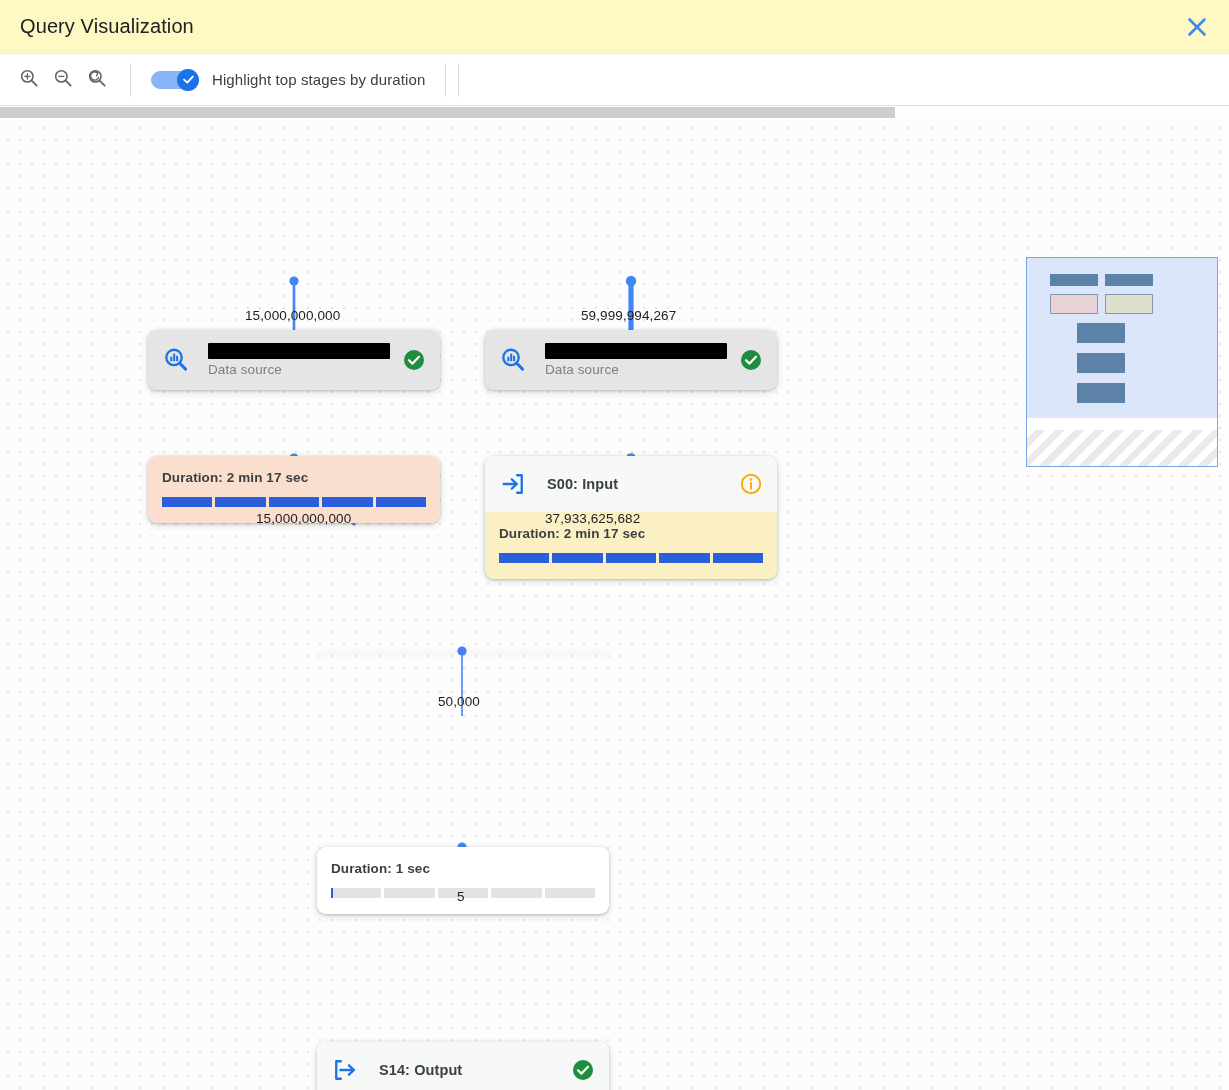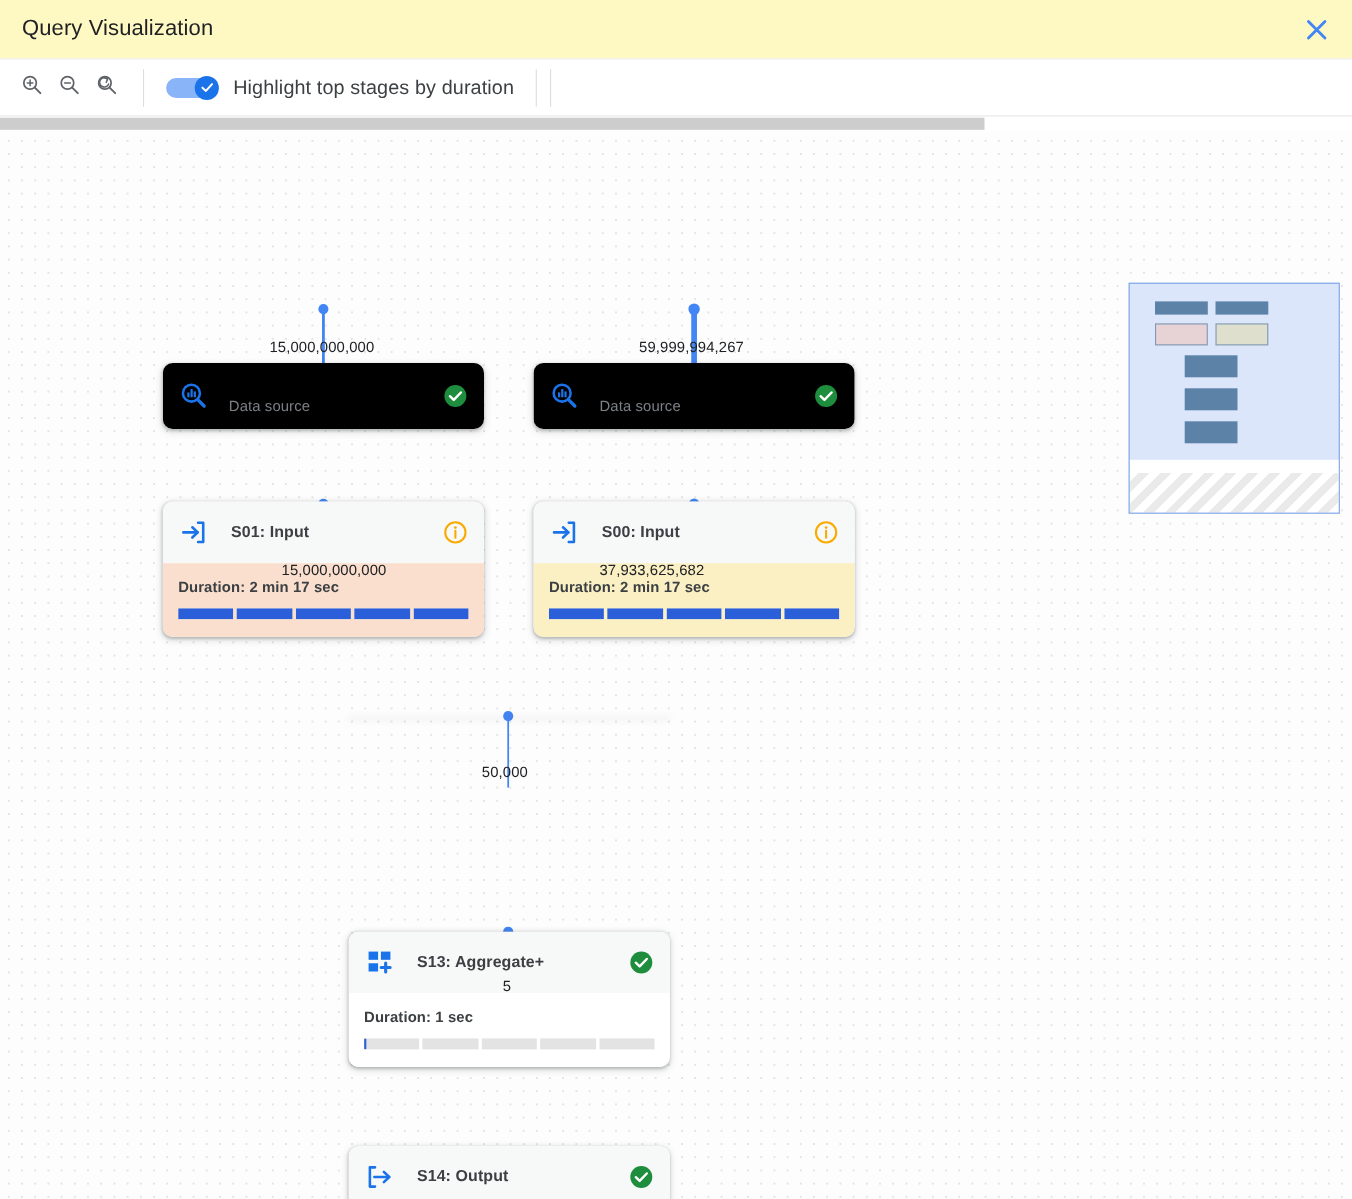--- a/index.html
+++ b/index.html
@@ -61,21 +61,21 @@
     margin: 0 6px;
     flex: 0 0 auto;
   }
   .toggle-item {
     display: flex; align-items: center;
     padding: 0 14px;
     height: 100%;
     cursor: pointer;
   }
   .toggle-label {
-    font-size: 18px;
+    font-size: 15px;
     color: #3c4043;
     margin-left: 13px;
     white-space: nowrap;
     letter-spacing: .1px;
   }
   
   .switch { position: relative; width: 48px; height: 22px; flex: 0 0 auto; }
   .switch .track {
     position: absolute; left: 0; top: 2px;
     width: 44px; height: 18px; border-radius: 9px;
@@ -126,21 +126,21 @@
     box-shadow: 0 1px 3px rgba(60,64,67,.30), 0 2px 7px 1px rgba(60,64,67,.12);
     overflow: hidden;
     cursor: pointer;
   }
   .node-head {
     display: flex; align-items: center;
     height: 56px;
     padding: 0 14px;
     background: #f7f8f8;
   }
-  .node.ds .node-head { height: 60px; background: #000000; }
+  .node.ds .node-head { height: 60px; background: #e5e5e5; }
   .node-icon { width: 30px; flex: 0 0 auto; display:flex; align-items:center; }
   .node-title {
     font-size: 14.5px; font-weight: bold; color: #3c4043;
     margin-left: 18px; flex: 1 1 auto;
     letter-spacing: .1px;
   }
   .node-status { flex: 0 0 auto; display: flex; align-items: center; }
 
   .ds-text { margin-left: 16px; flex: 1 1 auto; }
   .ds-redacted {
@@ -369,37 +369,20 @@
       <span class="node-status">
         <svg width="24" height="24" viewBox="0 0 24 24">
           <circle cx="12" cy="12" r="10" fill="#1e8e3e"></circle>
           <path d="M7 12.2 L10.5 15.6 L17 8.8" fill="none" stroke="#fff" stroke-width="2.2" stroke-linecap="round" stroke-linejoin="round"></path>
         </svg>
       </span>
     </div>
   </div>
 
   <div class="node" style="left:148px; top:337px; width:292px;">
-    <div class="node-head">
-      <span class="node-icon">
-        <svg width="28" height="28" viewBox="0 0 24 24">
-          <path d="M15.5 4.5 H19.5 V19.5 H15.5" fill="none" stroke="#1a73e8" stroke-width="2" stroke-linecap="round" stroke-linejoin="round"></path>
-          <path d="M4 12 H15" stroke="#1a73e8" stroke-width="2" stroke-linecap="round"></path>
-          <path d="M11 8 L15.2 12 L11 16" fill="none" stroke="#1a73e8" stroke-width="2" stroke-linecap="round" stroke-linejoin="round"></path>
-        </svg>
-      </span>
-      <span class="node-title">S01: Input</span>
-      <span class="node-status">
-        <svg width="24" height="24" viewBox="0 0 24 24">
-          <circle cx="12" cy="12" r="9.2" fill="none" stroke="#f9ab00" stroke-width="1.9"></circle>
-          <circle cx="12" cy="7.6" r="1.25" fill="#f9ab00"></circle>
-          <path d="M12 10.6 V16.8" stroke="#f9ab00" stroke-width="1.9" stroke-linecap="round"></path>
-        </svg>
-      </span>
-    </div>
     <div class="node-body peach">
       <div class="dur">Duration: 2 min 17 sec</div>
       <div class="bar">
         <span class="seg">
             <span class="fill" style="width:100%"></span>
           </span>
         <span class="seg">
             <span class="fill" style="width:100%"></span>
           </span>
         <span class="seg">
@@ -452,37 +435,20 @@
             <span class="fill" style="width:100%"></span>
           </span>
       </div>
     </div>
   </div>
 
   <div class="node" style="left:317px; top:532px; width:292px;">
   </div>
 
   <div class="node" style="left:317px; top:728px; width:292px;">
-    <div class="node-head">
-      <span class="node-icon">
-        <svg width="28" height="28" viewBox="0 0 24 24">
-          <rect x="3.5" y="3.5" width="7.4" height="6.4" fill="#1a73e8"></rect>
-          <rect x="13.1" y="3.5" width="7.4" height="6.4" fill="#1a73e8"></rect>
-          <rect x="3.5" y="12.6" width="7.4" height="6.4" fill="#1a73e8"></rect>
-          <path d="M16.8 12.4 V19.4 M13.3 15.9 H20.3" stroke="#1a73e8" stroke-width="2.4" stroke-linecap="round"></path>
-        </svg>
-      </span>
-      <span class="node-title">S13: Aggregate+</span>
-      <span class="node-status">
-        <svg width="24" height="24" viewBox="0 0 24 24">
-          <circle cx="12" cy="12" r="10" fill="#1e8e3e"></circle>
-          <path d="M7 12.2 L10.5 15.6 L17 8.8" fill="none" stroke="#fff" stroke-width="2.2" stroke-linecap="round" stroke-linejoin="round"></path>
-        </svg>
-      </span>
-    </div>
     <div class="node-body">
       <div class="dur">Duration: 1 sec</div>
       <div class="bar">
         <span class="seg">
             <span class="fill" style="width:4%"></span>
           </span>
         <span class="seg"></span>
         <span class="seg"></span>
         <span class="seg"></span>
         <span class="seg"></span>

